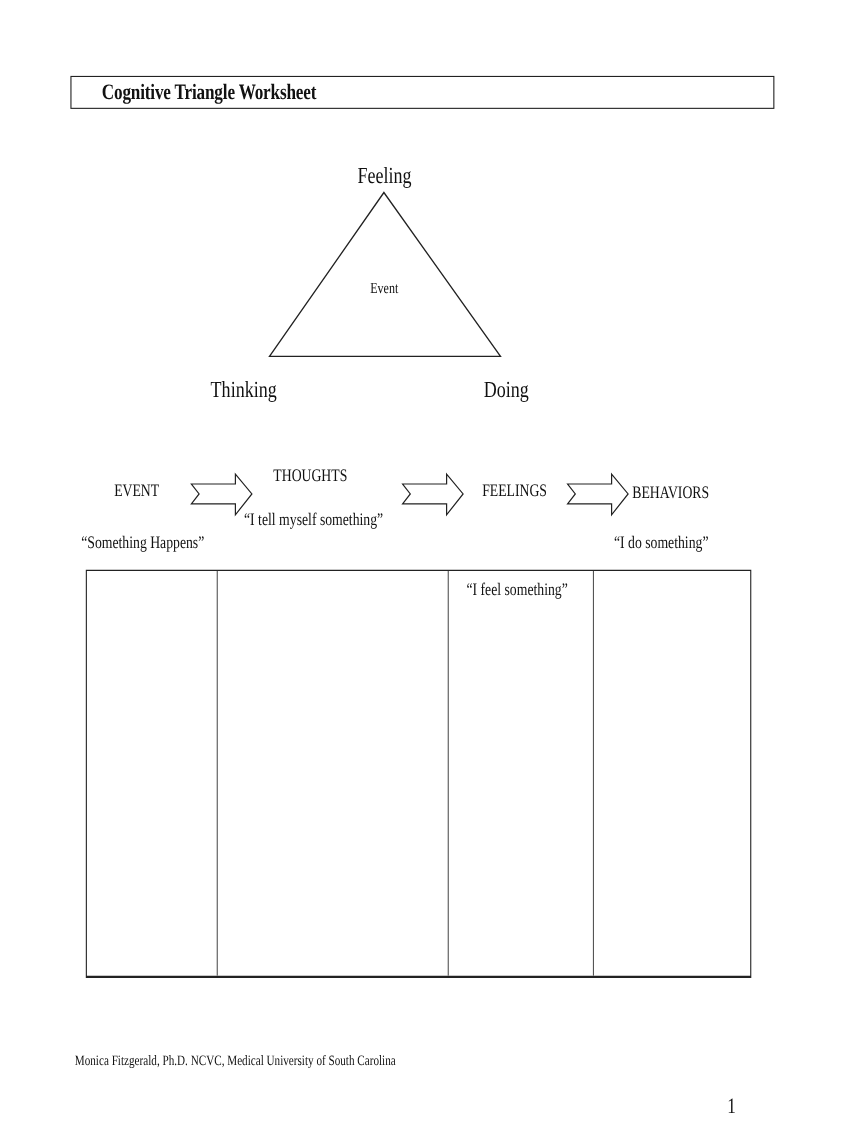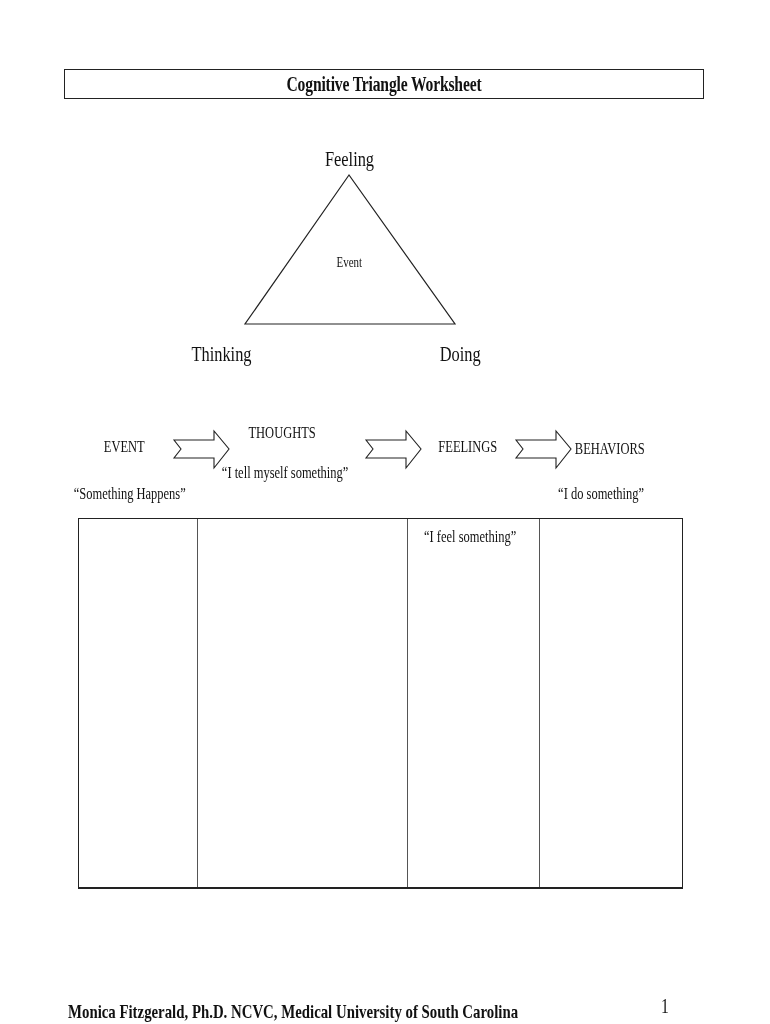--- a/index.html
+++ b/index.html
@@ -24,21 +24,20 @@
     }
     .title-box {
       left: 64px;
       top: 69px;
       width: 640px;
       height: 30px;
       border: 1.3px solid #222;
       box-sizing: border-box;
       display: flex;
       align-items: center;
-      justify-content: center;
     }
     .title-text {
       font-size: 20px;
       font-weight: bold;
       letter-spacing: -0.2px;
     }
     .label {
       text-align: center;
       white-space: nowrap;
       text-decoration: underline;
@@ -58,24 +57,23 @@
       display: flex;
     }
     .grid .col {
       height: 100%;
       box-sizing: border-box;
       border-right: 1px solid #555;
     }
     .grid .col:last-child { border-right: none; }
     .footer-text {
       left: 68px;
-      top: 1001px;
-      font-size: 19px;
+      top: 956px;
+      font-size: 13px;
       white-space: nowrap;
-      font-weight: bold;
     }
     .footer-text .condensed { transform-origin: left center; }
     .page-num {
       left: 660px;
       top: 995px;
       font-size: 20px;
     }
   </style>
 </head>
 <body>

